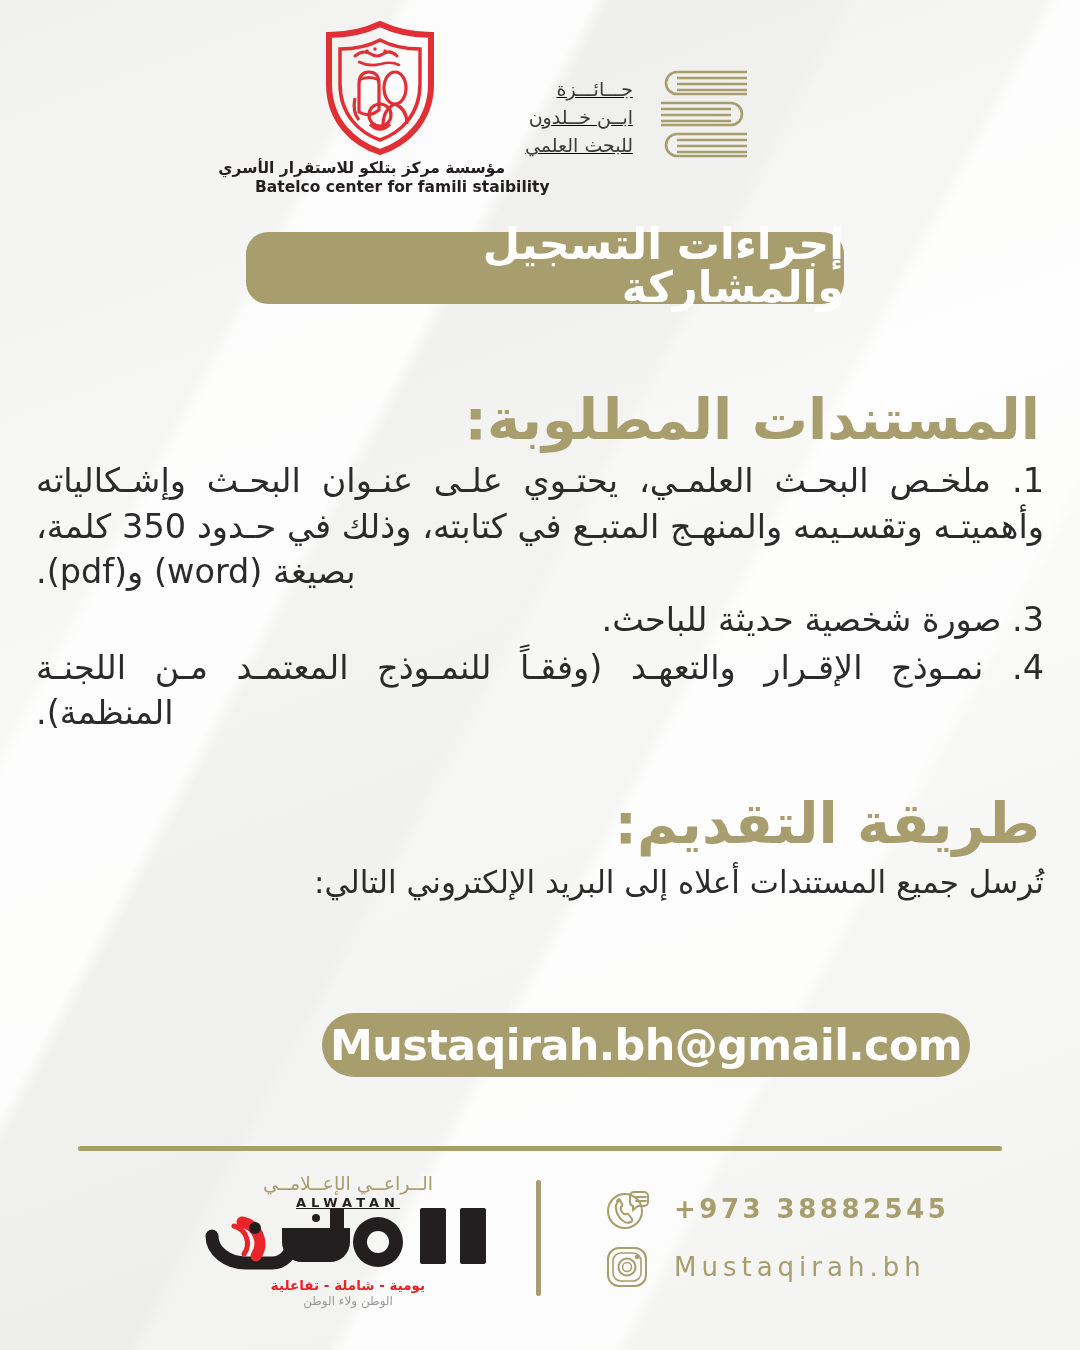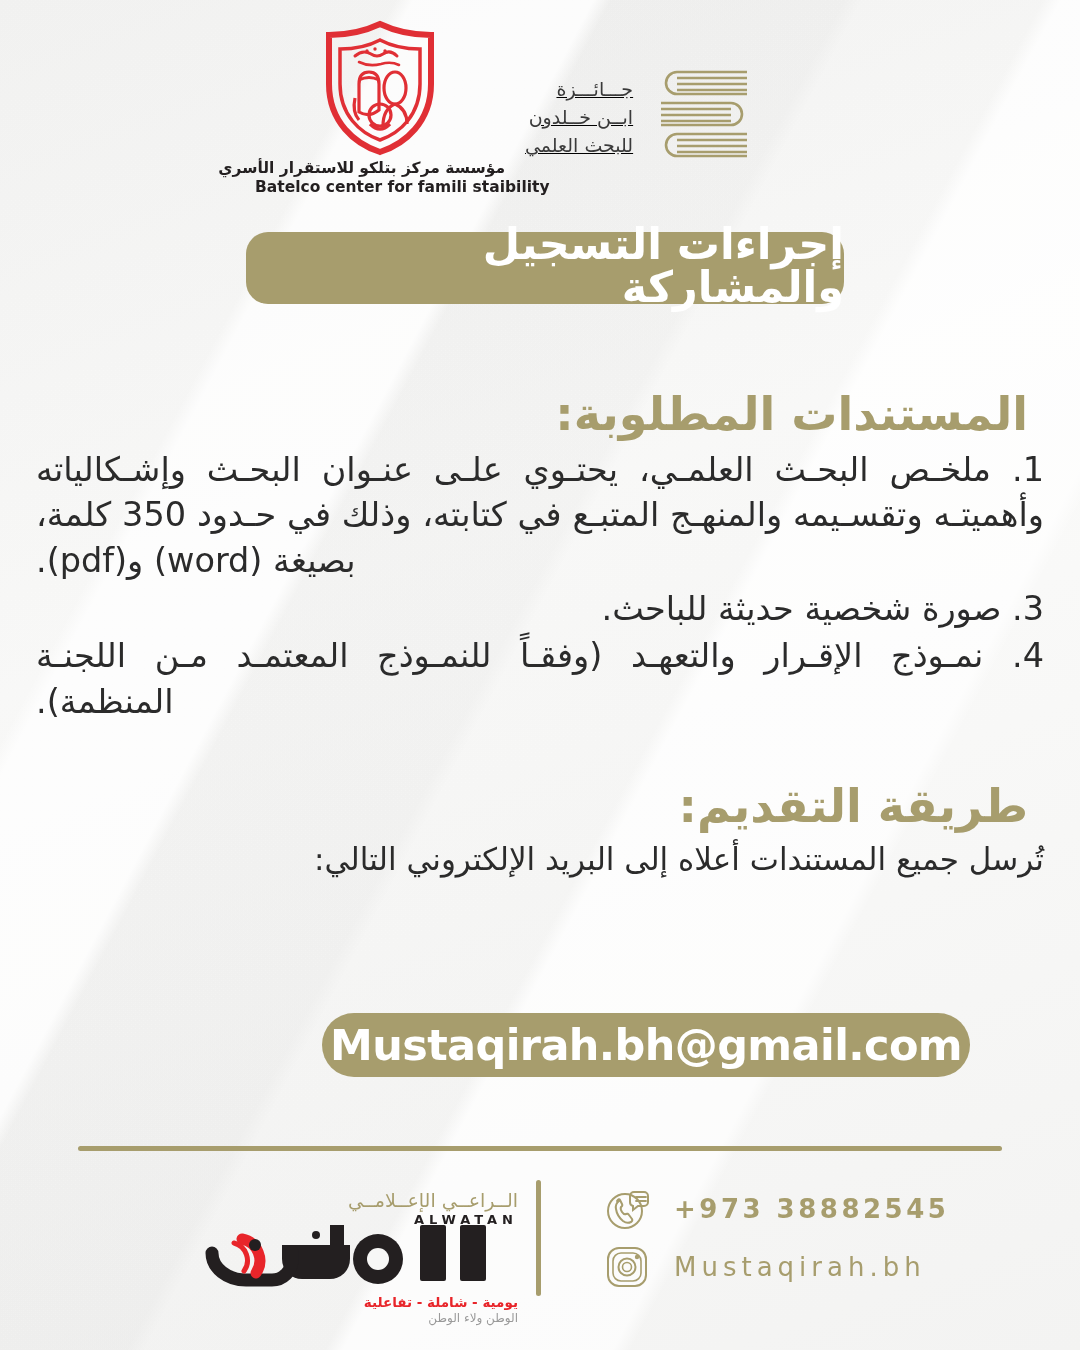--- a/index.html
+++ b/index.html
@@ -131,24 +131,24 @@
     position: absolute;
     top: 388px;
     left: 36px;
     width: 1008px;
     text-align: right;
     direction: rtl;
   }
 
   .section-heading {
     color: #a79d6d;
-    font-size: 46px;
+    font-size: 56px;
     font-weight: bold;
     line-height: 1.15;
-    margin: 0 16px 6px 0;
+    margin: 0 4px 6px 0;
     letter-spacing: -0.5px;
   }
 
   .doc-list {
     list-style: none;
     margin: 0;
     padding: 0;
     color: #2b2b2b;
   }
   .doc-list li {
@@ -211,38 +211,38 @@
     left: 0;
     width: 1080px;
     height: 160px;
   }
 
   .sponsor {
     position: absolute;
     left: 178px;
     top: 0;
     width: 340px;
-    text-align: right;
+    text-align: center;
     direction: rtl;
-    margin-top: 17px;
   }
   .sponsor-label {
     font-size: 19px;
     color: #a79d6d;
     letter-spacing: 2.5px;
     margin-bottom: 1px;
     white-space: nowrap;
   }
   .alwatan-latin {
     font-size: 13px;
     color: #231f20;
     letter-spacing: 5px;
     direction: ltr;
     margin-bottom: -4px;
     font-weight: 600;
+    text-decoration: underline;
   }
   .alwatan-wrap {
     display: flex;
     justify-content: center;
     align-items: center;
   }
   .alwatan-tag {
     font-size: 13.5px;
     color: #e8252a;
     font-weight: bold;

